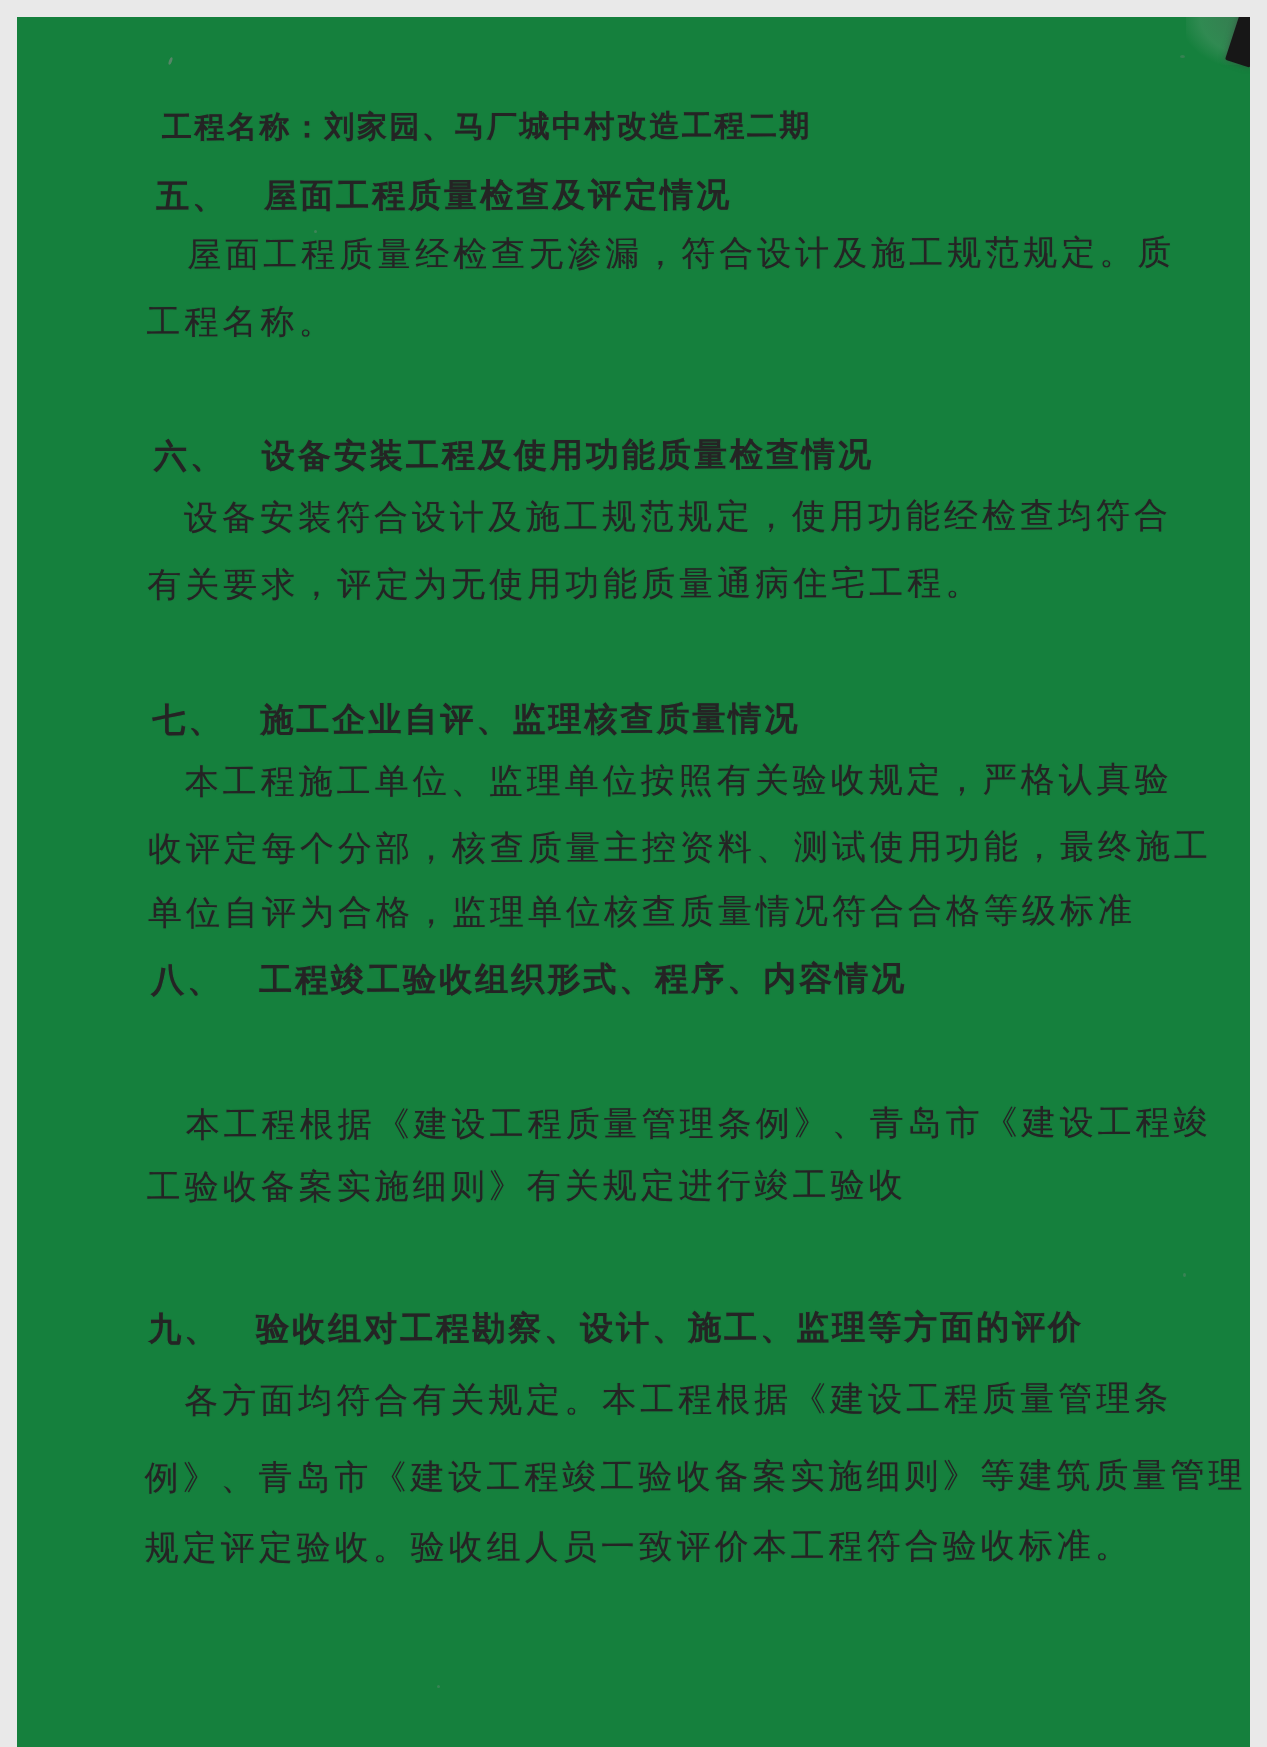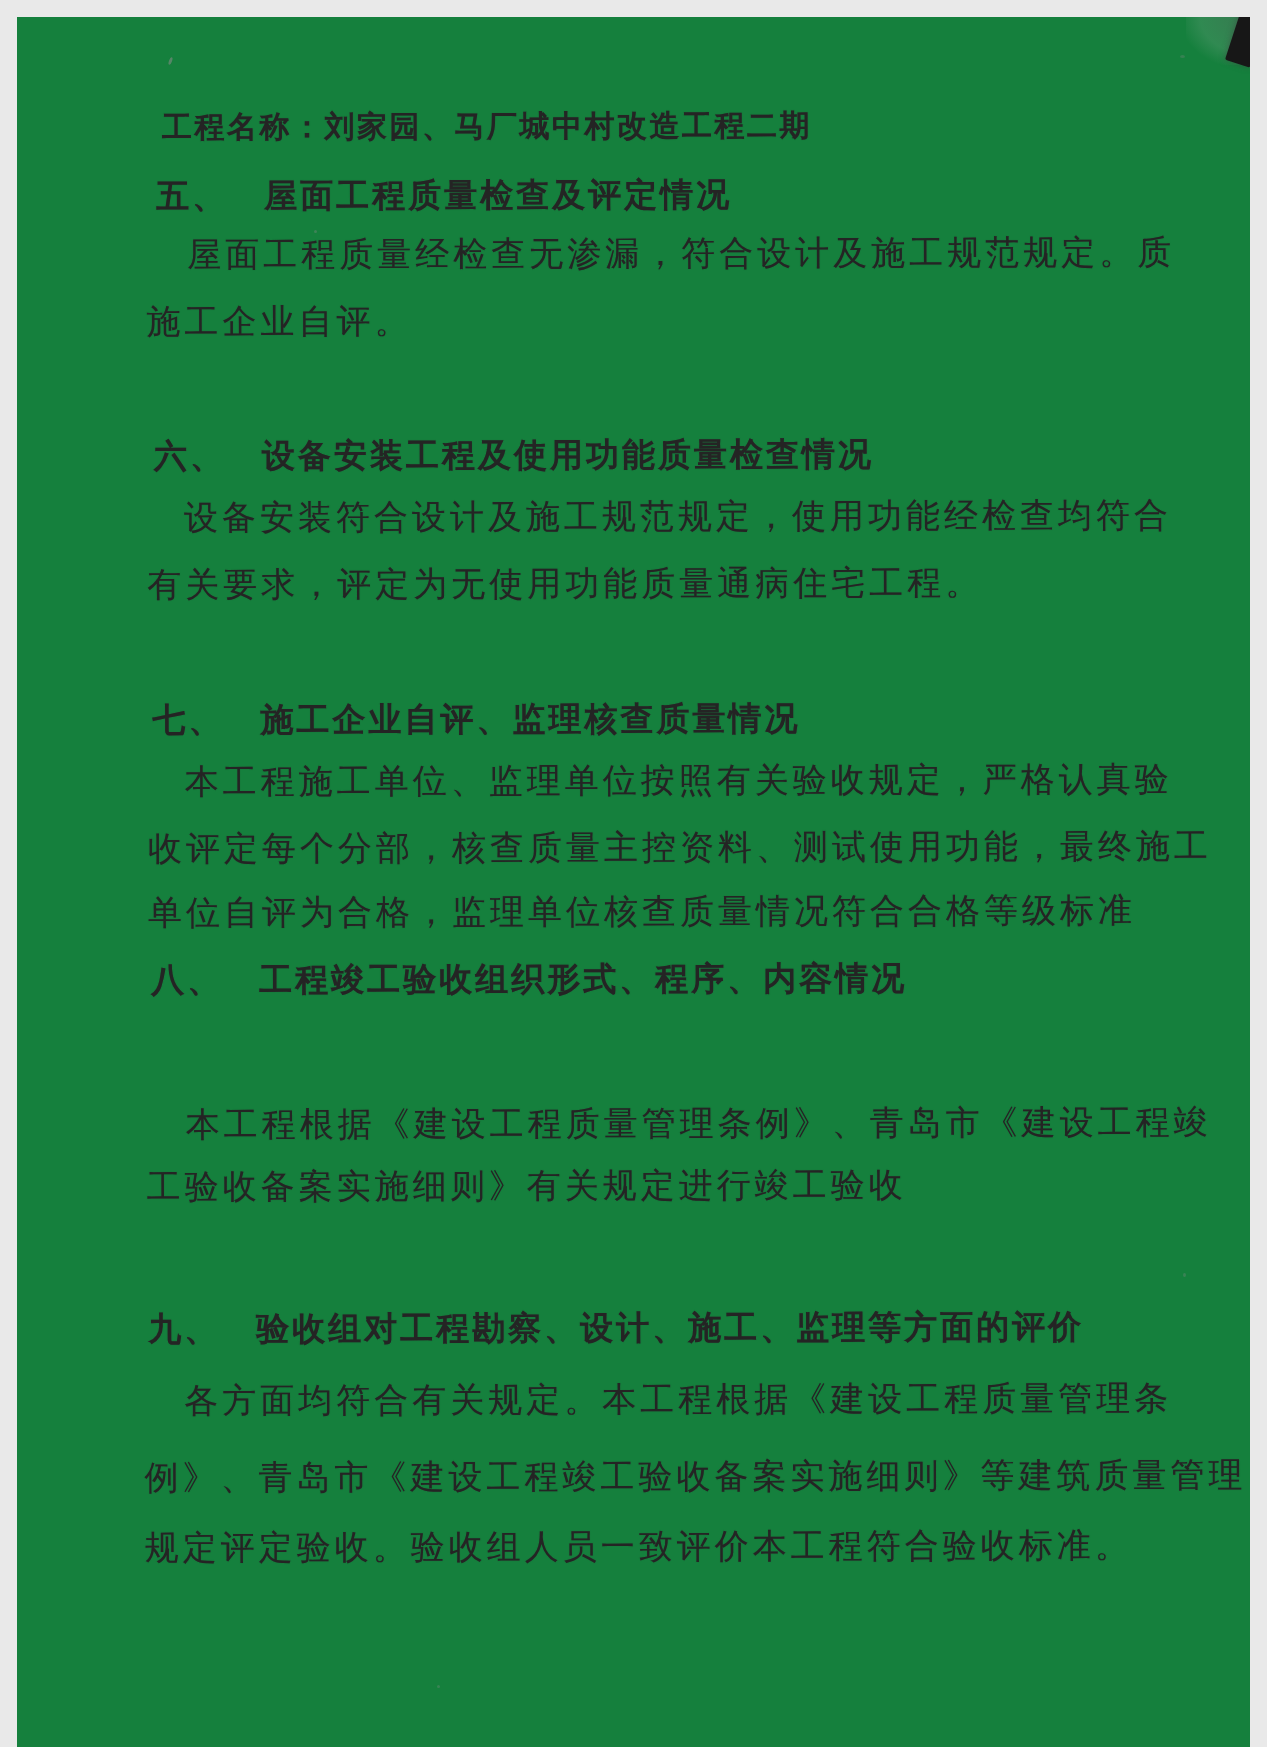--- a/index.html
+++ b/index.html
@@ -60,21 +60,21 @@
 
 <div class="page">
   <div class="content">
 
     <div class="line project" style="top:92px;left:147px">工程名称：刘家园、马厂城中村改造工程二期</div>
 
     <div class="line heading" style="top:160px;left:141px">
       <span class="num">五、</span><span class="ttl">屋面工程质量检查及评定情况</span>
     </div>
     <div class="line body" style="top:218px;left:172px">屋面工程质量经检查无渗漏，符合设计及施工规范规定。质</div>
-    <div class="line body" style="top:285px;left:131px">施工企业自评。</div>
+    <div class="line body" style="top:285px;left:131px">工程名称。</div>
 
     <div class="line heading" style="top:420px;left:138px">
       <span class="num">六、</span><span class="ttl">设备安装工程及使用功能质量检查情况</span>
     </div>
     <div class="line body" style="top:481px;left:168px">设备安装符合设计及施工规范规定，使用功能经检查均符合</div>
     <div class="line body" style="top:548px;left:131px">有关要求，评定为无使用功能质量通病住宅工程。</div>
 
     <div class="line heading" style="top:684px;left:136px">
       <span class="num">七、</span><span class="ttl">施工企业自评、监理核查质量情况</span>
     </div>

